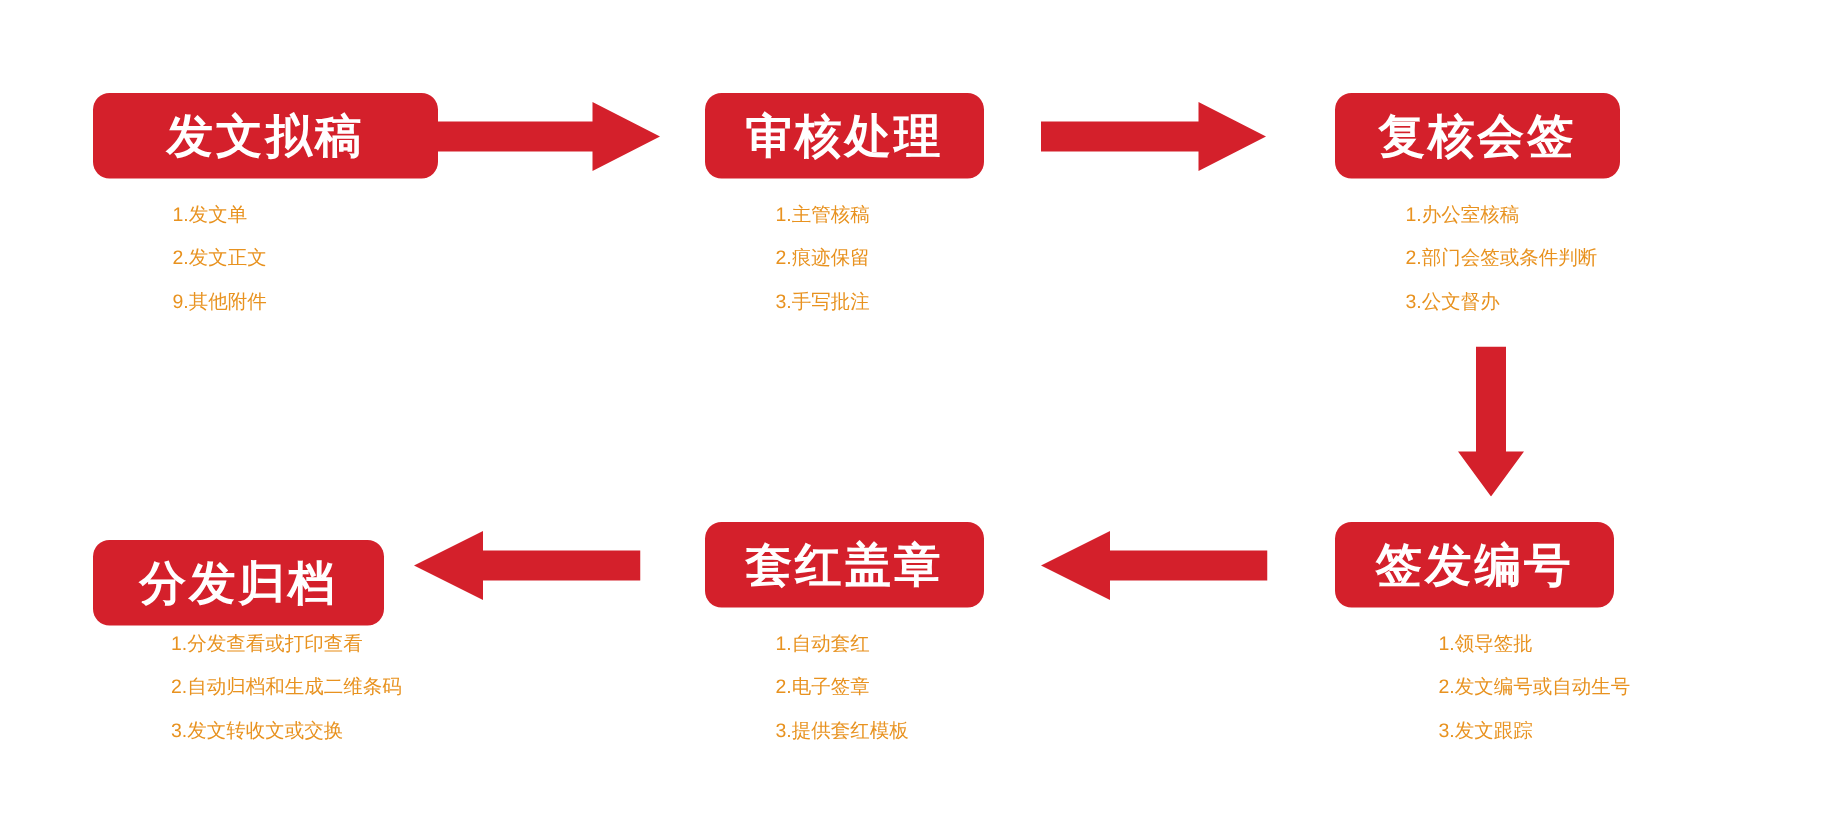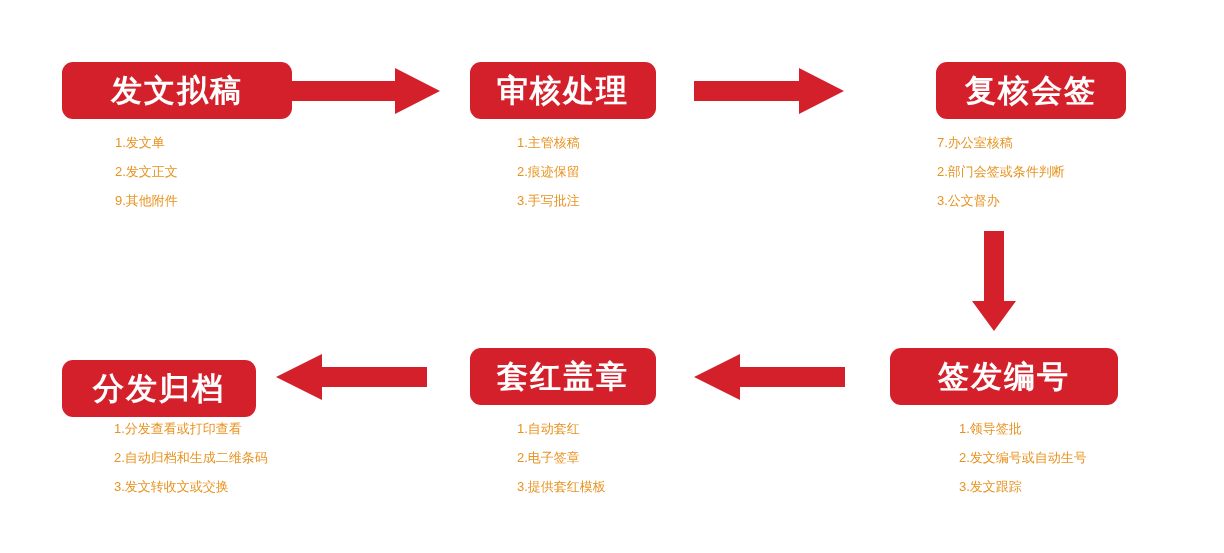--- a/index.html
+++ b/index.html
@@ -88,25 +88,25 @@
     <span class="list-line">2.痕迹保留</span>
     <span class="list-line">3.手写批注</span>
   </div>
 
   <div class="arrow" style="left:694px; top:68px;">
     <svg width="150" height="46" viewBox="0 0 150 46" aria-hidden="true">
       <path d="M0,13 L105,13 L105,0 L150,23 L105,46 L105,33 L0,33 Z" fill="#d4202b"></path>
     </svg>
   </div>
 
-  <div class="stage-box" style="left:890px; top:62px; width:190px; height:57px;margin-left:46px;">
+  <div class="stage-box" style="left:890px; top:62px; width:190px; height:57px;">
     <span class="stage-title">复核会签</span>
   </div>
   <div class="stage-list" style="left:937px; top:128px;">
-    <span class="list-line">7.办公室核稿</span>
+    <span class="list-line">1.办公室核稿</span>
     <span class="list-line">2.部门会签或条件判断</span>
     <span class="list-line">3.公文督办</span>
   </div>
 
   <div class="arrow" style="left:972px; top:231px;">
     <svg width="44" height="100" viewBox="0 0 44 100" aria-hidden="true">
       <path d="M12,0 L32,0 L32,70 L44,70 L22,100 L0,70 L12,70 Z" fill="#d4202b"></path>
     </svg>
   </div>
 
@@ -133,21 +133,21 @@
     <span class="list-line">2.电子签章</span>
     <span class="list-line">3.提供套红模板</span>
   </div>
 
   <div class="arrow" style="left:694px; top:354px;">
     <svg width="151" height="46" viewBox="0 0 151 46" aria-hidden="true">
       <path d="M151,13 L46,13 L46,0 L0,23 L46,46 L46,33 L151,33 Z" fill="#d4202b"></path>
     </svg>
   </div>
 
-  <div class="stage-box" style="left:890px; top:348px; width:228px; height:57px;">
+  <div class="stage-box" style="left:890px; top:348px; width:186px; height:57px;">
     <span class="stage-title">签发编号</span>
   </div>
   <div class="stage-list" style="left:959px; top:414px;">
     <span class="list-line">1.领导签批</span>
     <span class="list-line">2.发文编号或自动生号</span>
     <span class="list-line">3.发文跟踪</span>
   </div>
 
 </div>
 

